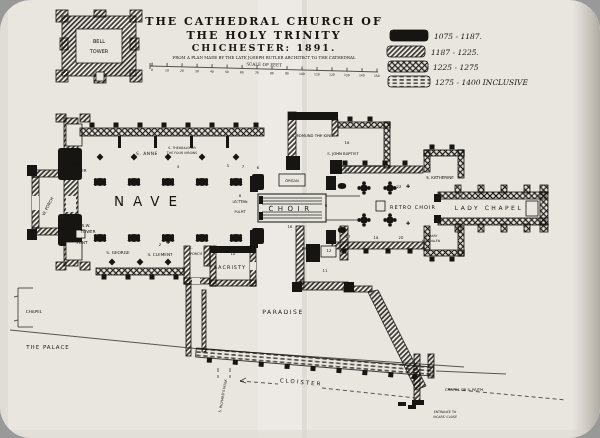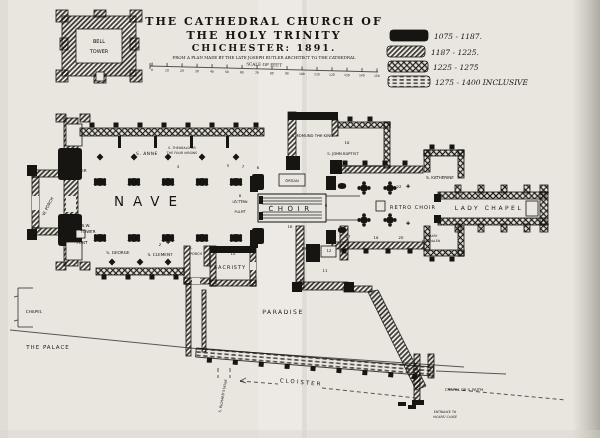--- a/index.html
+++ b/index.html
@@ -1,17 +1,17 @@
 <!DOCTYPE html>
 <html style="--paper: #e9e6e0; --ink: #171511;"><head>
 <meta charset="utf-8">
 <style>
   :root { --paper:#e9e6e0; --ink:#171511; }
   html,body { margin:0; padding:0; background:#999; }
-  .page { width:600px; height:438px; position:relative; background:var(--paper); overflow:hidden; }
+  .page { width:600px; height:438px; position:relative; background:var(--paper); overflow:hidden;border-radius:31px; }
   svg { position:absolute; inset:0; }
   text { font-family:"DejaVu Sans", sans-serif; fill:var(--ink); }
   .t1 { font-family:"DejaVu Serif", serif; font-weight:bold; letter-spacing:2px; }
   .sub { font-family:"DejaVu Serif", serif; }
   .leg { font-family:"DejaVu Serif", serif; font-style:italic; }
   .pl  { fill:var(--ink); }
   .ink { fill:var(--ink); }
   .pap { fill:var(--paper); }
   .wl  { stroke:var(--ink); stroke-width:0.8; }
   .thin{ stroke:var(--ink); stroke-width:0.7; fill:none; }

